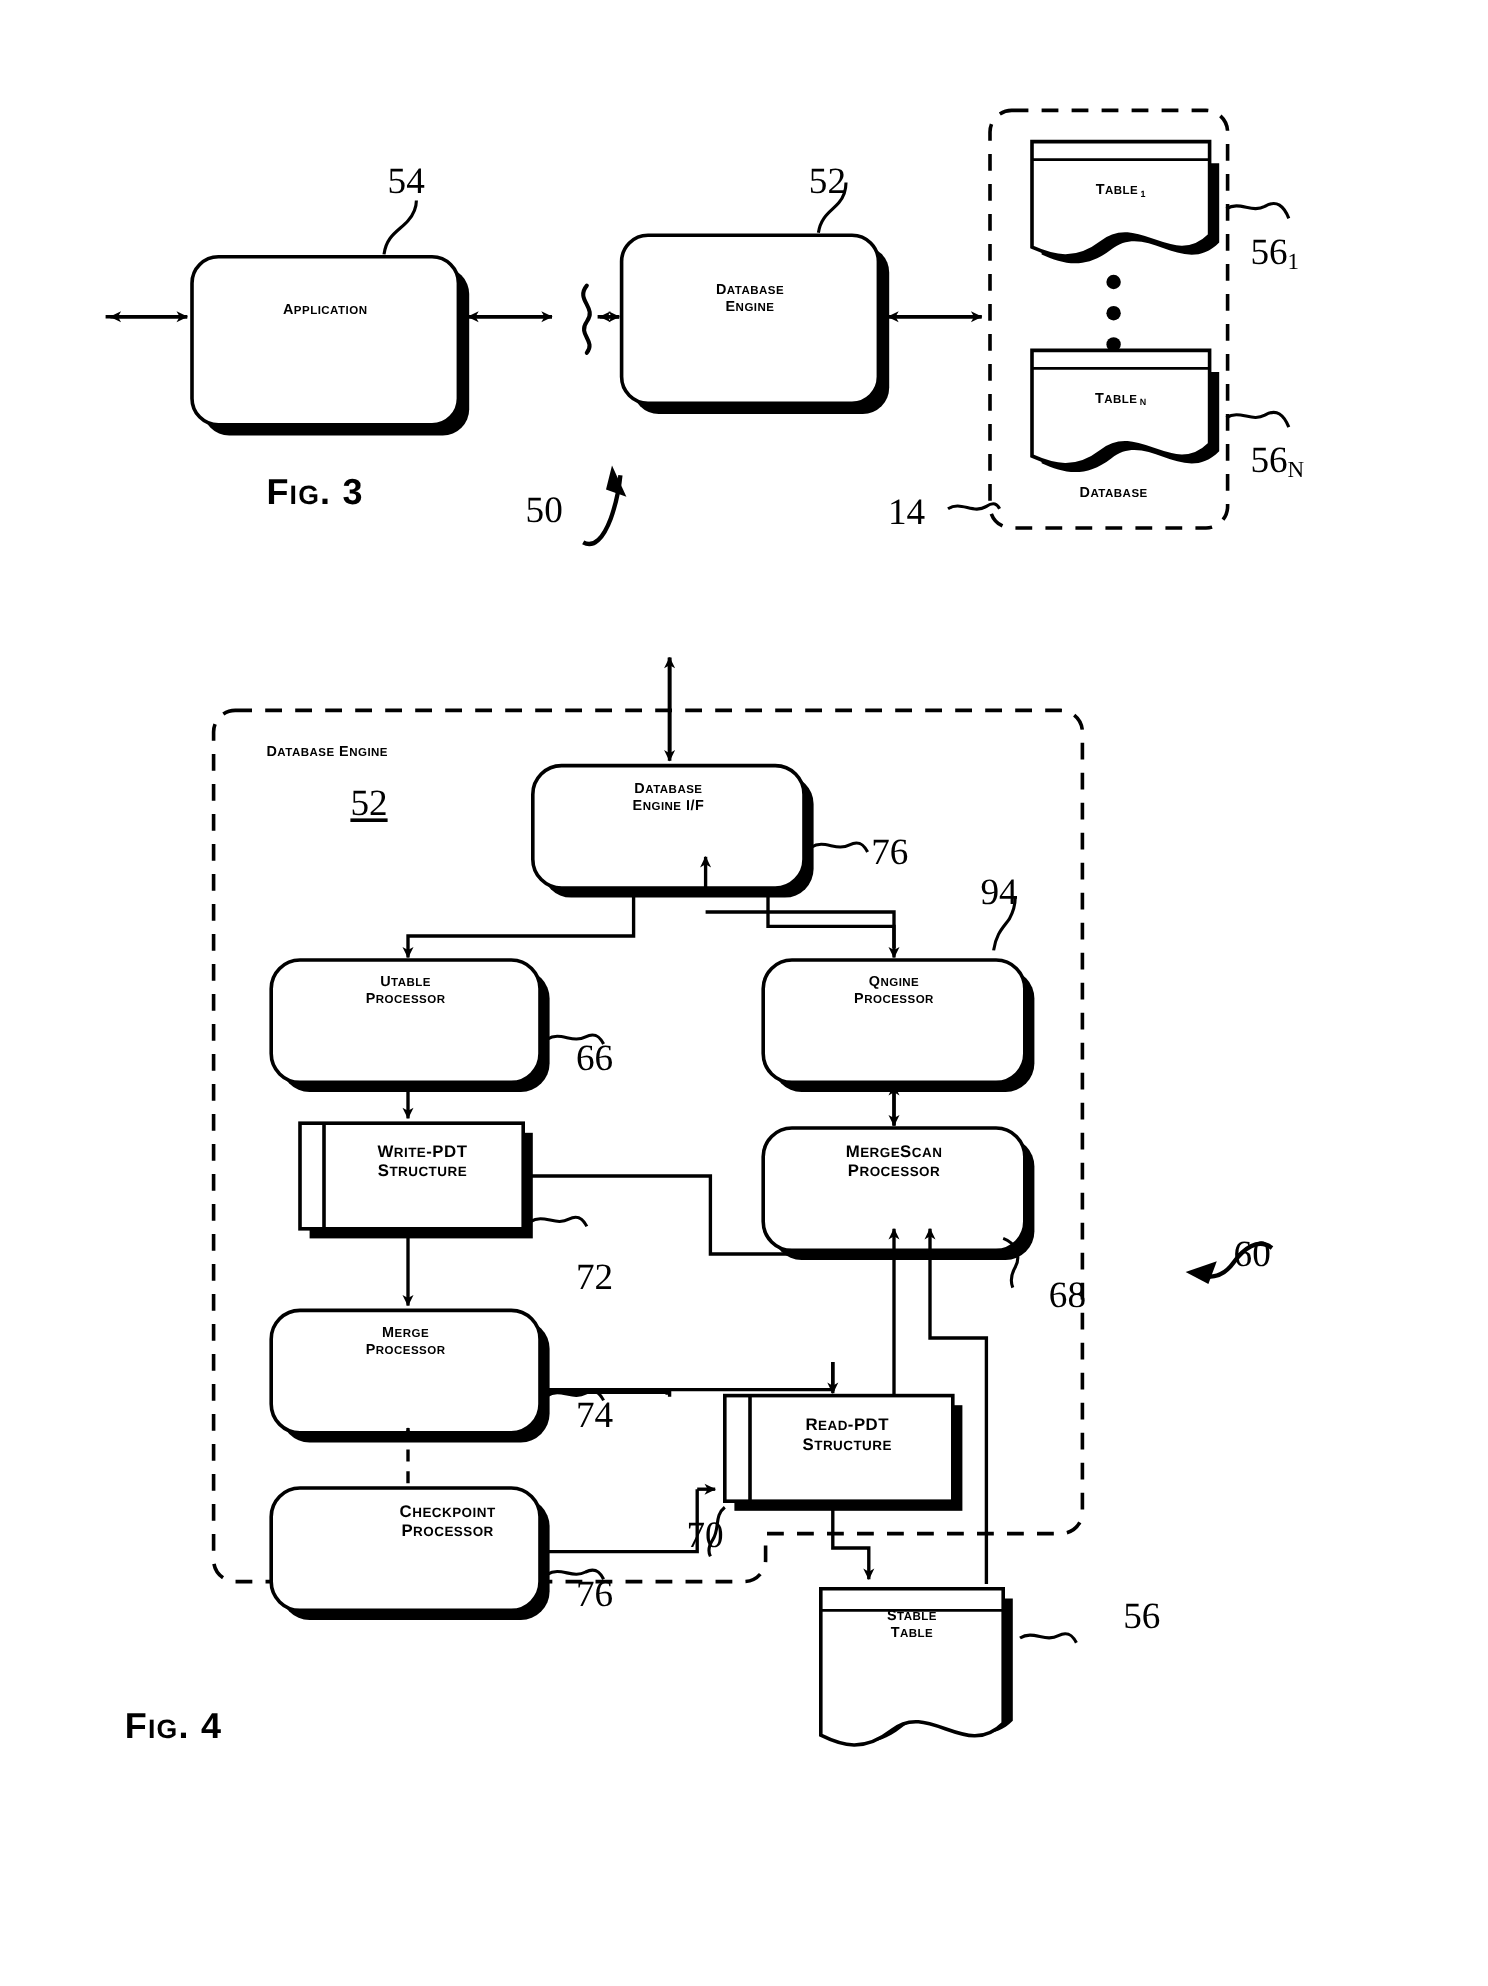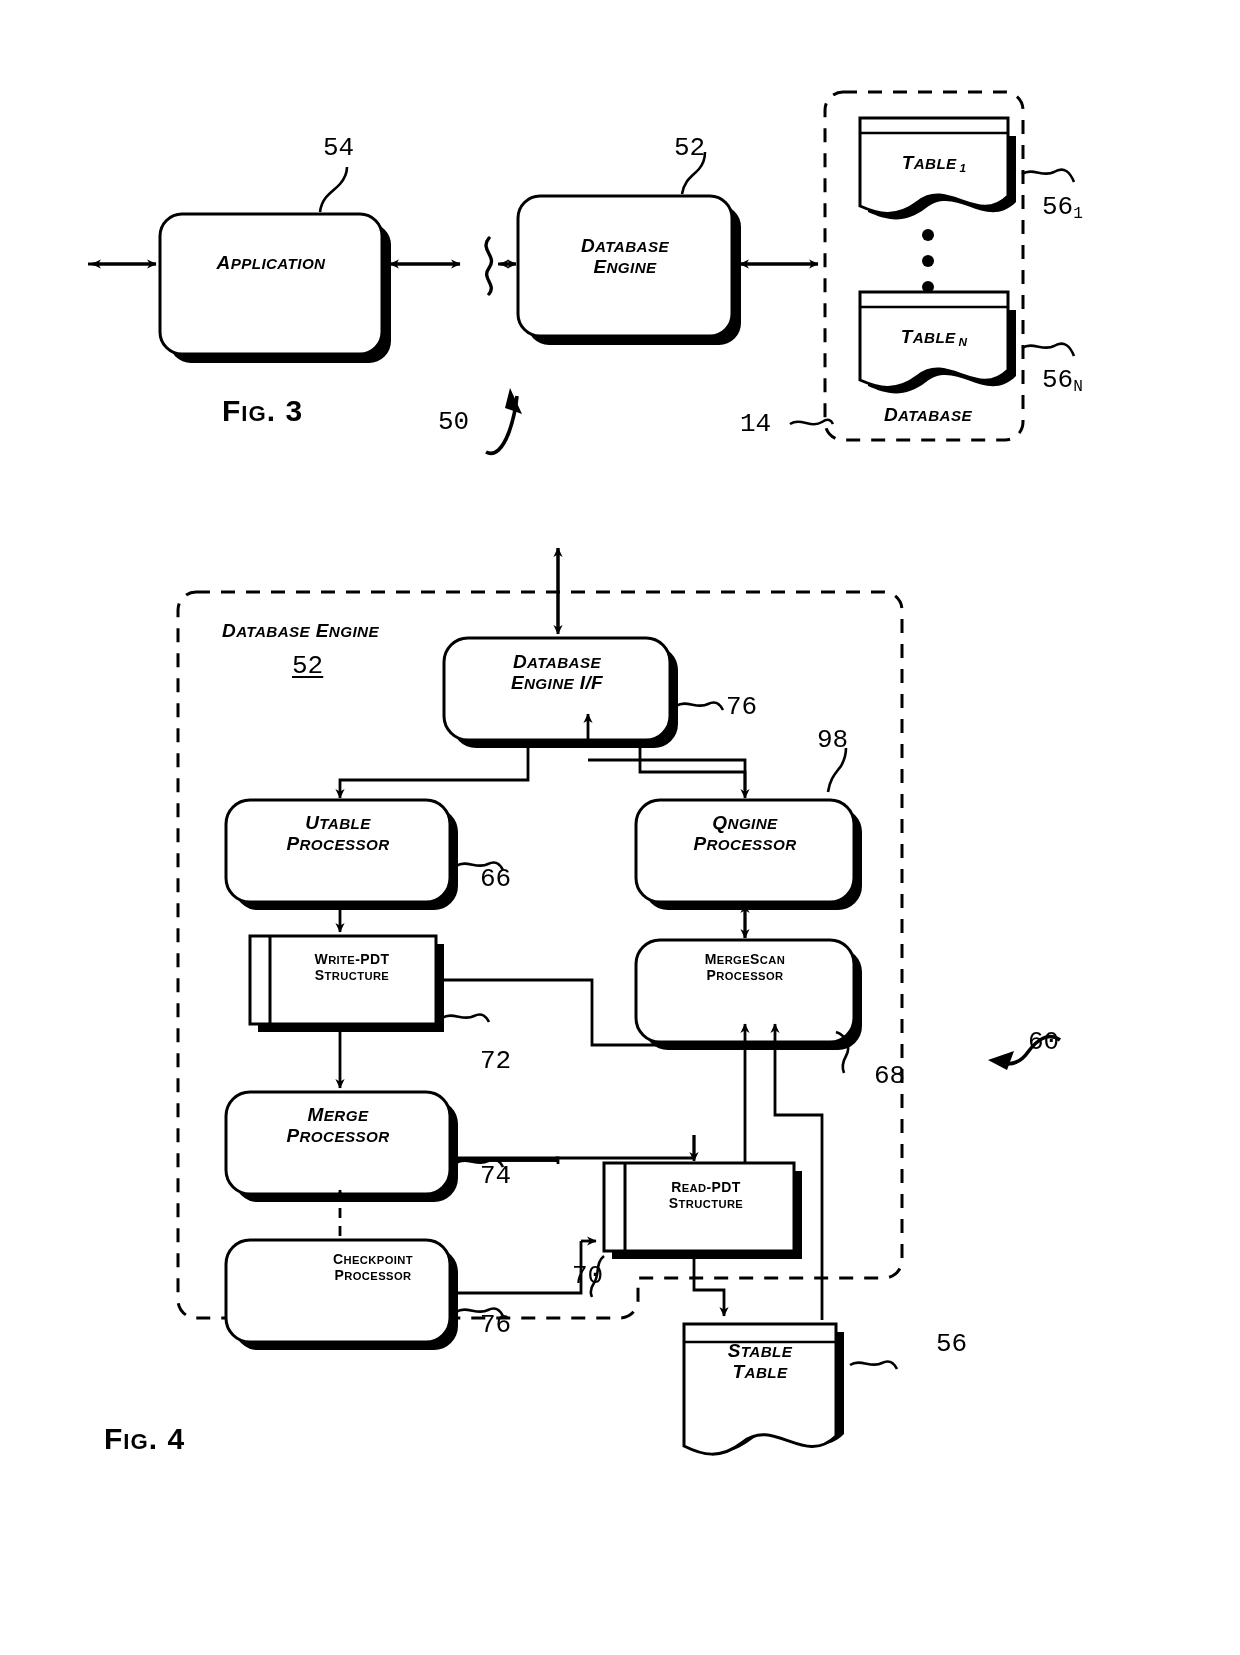--- a/index.html
+++ b/index.html
@@ -38,32 +38,31 @@
   }
   
   .sc {
     font-weight: bold;
     letter-spacing: 0.4px;
   }
   .sc .big { font-size: 1em; }
   .sc .sm  { font-size: 0.80em; }
 
   .boxtext {
-    font-size: 19px;
+    font-size: 12px;
     font-weight: bold;
-    font-style: italic;
   }
   .boxtext-sm {
     font-size: 14px;
     font-weight: bold;
   }
   .num {
-    font-size: 26px;
+    font-size: 31px;
     font-weight: normal;
-    font-family: Liberation Mono, monospace;
+    font-family: Liberation Serif, serif;
   }
   .num .sub {
     font-size: 0.62em;
     vertical-align: -0.22em;
   }
   .figcap {
     font-size: 30px;
     font-weight: bold;
     letter-spacing: 1px;
   }
@@ -314,21 +313,21 @@
 <div class="lbl sc boxtext ctr" style="left:338px; top:812px;">
   <div><span class="big">U</span><span class="sm">TABLE</span></div>
   <div><span class="big">P</span><span class="sm">ROCESSOR</span></div>
 </div>
 <div class="lbl num" style="left:480px; top:865px;">66</div>
 
 <div class="lbl sc boxtext ctr" style="left:745px; top:812px;">
   <div><span class="big">Q</span><span class="sm">NGINE</span></div>
   <div><span class="big">P</span><span class="sm">ROCESSOR</span></div>
 </div>
-<div class="lbl num" style="left:817px; top:726px;">98</div>
+<div class="lbl num" style="left:817px; top:726px;">94</div>
 
 <div class="lbl sc boxtext-sm ctr" style="left:352px; top:952px;">
   <div><span class="big">W</span><span class="sm">RITE</span>-PDT</div>
   <div><span class="big">S</span><span class="sm">TRUCTURE</span></div>
 </div>
 <div class="lbl num" style="left:480px; top:1047px;">72</div>
 
 <div class="lbl sc boxtext-sm ctr" style="left:745px; top:952px;">
   <div><span class="big">M</span><span class="sm">ERGE</span><span class="big">S</span><span class="sm">CAN</span></div>
   <div><span class="big">P</span><span class="sm">ROCESSOR</span></div>

